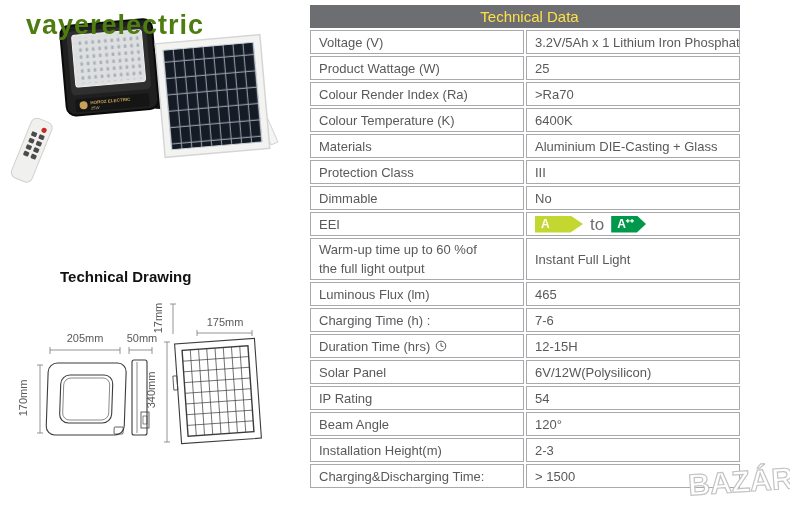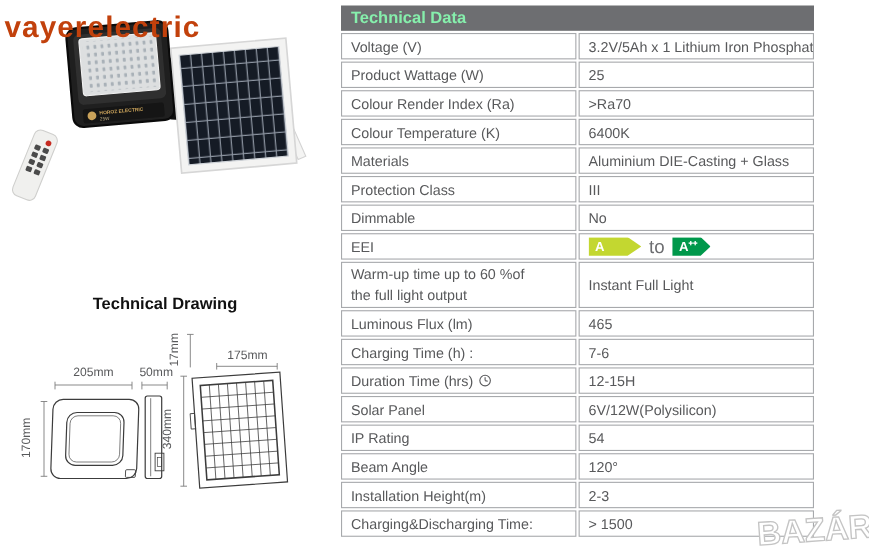--- a/index.html
+++ b/index.html
@@ -4,43 +4,43 @@
 <style>
   html,body{margin:0;padding:0;}
   body{
     width:790px;height:506px;position:relative;overflow:hidden;
     background:#ffffff;
     font-family:"Liberation Sans", sans-serif;
     color:#58595b;
   }
   
   .brand-watermark{
-    position:absolute;left:4px;top:10px;
+    position:absolute;left:26px;top:10px;
     font-size:27px;font-weight:bold;letter-spacing:1px;
-    color:#c2410c;z-index:3;
+    color:#4d7c0f;z-index:3;
   }
   .photo{position:absolute;z-index:2;}
   #photo-floodlight{left:48px;top:16px;}
   #photo-panel{left:138px;top:26px;}
   #photo-remote{left:2px;top:110px;}
   .drawing-title{
-    position:absolute;left:60px;top:268px;width:180px;text-align:center;
+    position:absolute;left:60px;top:268px;width:180px;text-align:left;
     font-size:15px;font-weight:bold;color:#111;z-index:2;
   }
   #tech-drawing{position:absolute;left:5px;top:290px;z-index:1;}
   .dim-text{fill:#58595b;font-size:11px;font-family:"Liberation Sans",sans-serif;}
   
   .table-wrap{position:absolute;left:308px;top:3px;width:434px;z-index:1;}
   table.tech{
     border-collapse:separate;border-spacing:2px;table-layout:fixed;
     width:434px;font-size:13px;color:#58595b;
   }
   table.tech th{
-    background:#6d6e71;color:#86efac;text-align:left;
-    font-size:15px;font-weight:bold;height:23px;padding:0 0 0 9px;
+    background:#6d6e71;color:#fde047;text-align:center;
+    font-size:15px;font-weight:normal;height:23px;padding:0 0 0 9px;
   }
   table.tech td{
     border:1px solid #a7a9ac;background:#fff;
     height:20px;line-height:19px;padding:1px 4px 1px 8px;
     overflow:hidden;white-space:nowrap;
   }
   td.tall{height:36px;}
   td.label-cell{width:201px;margin-top:48px;}
   td.value-cell{width:215px;padding-left:10px;}
   .lbl-line{display:block;line-height:19px;}

